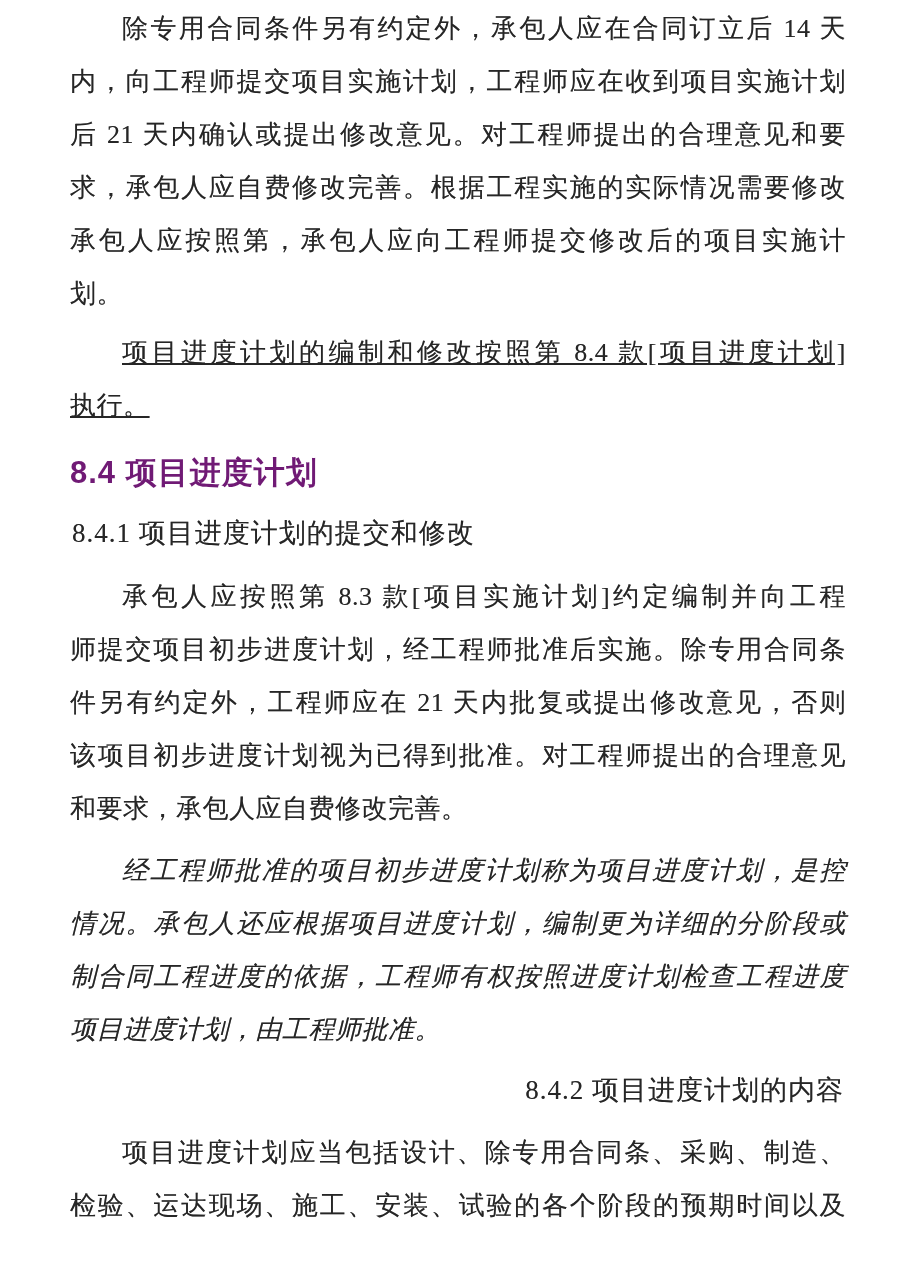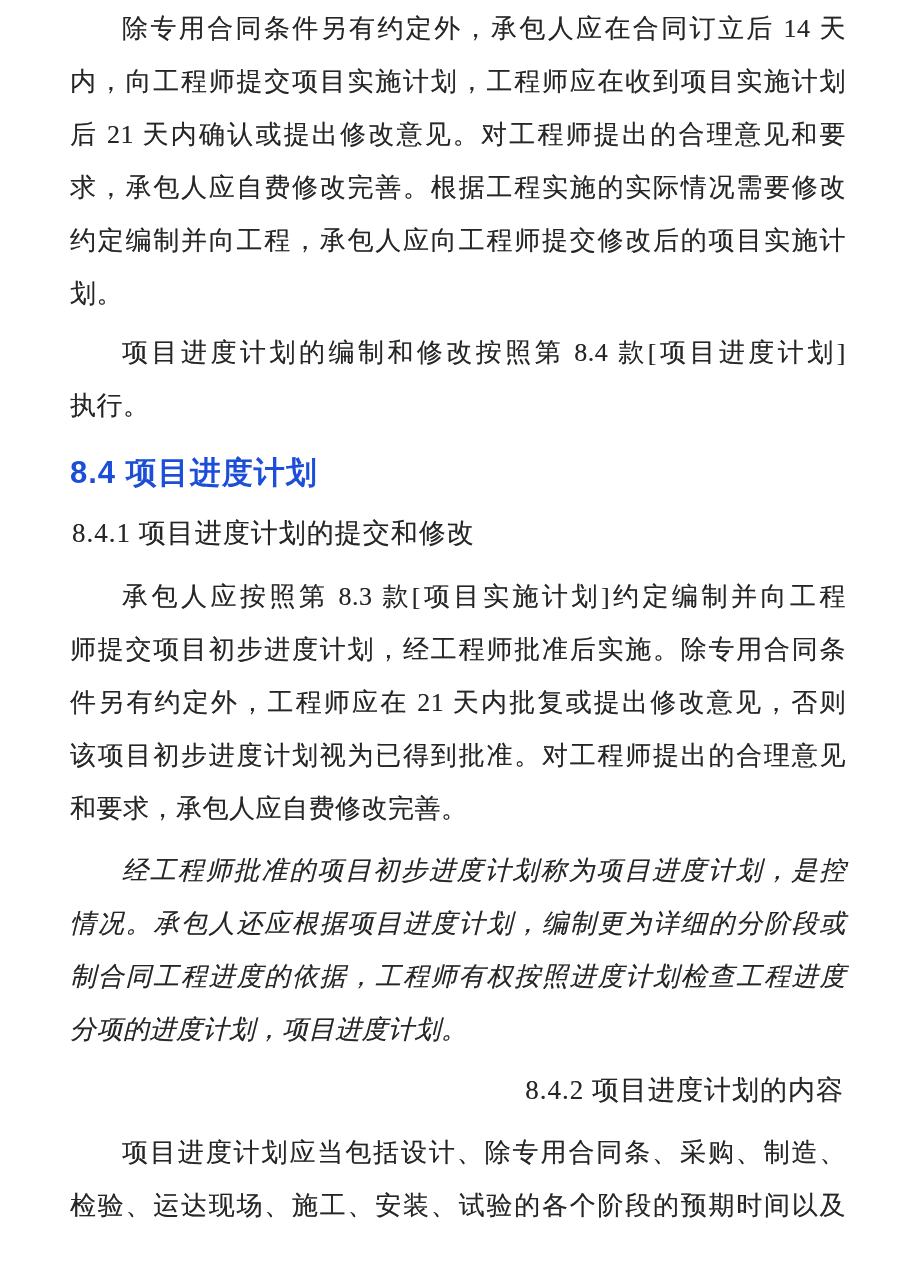--- a/index.html
+++ b/index.html
@@ -41,51 +41,51 @@
   .line.indent {
     text-indent: 52px;
   }
   .h-main {
     margin: 19px 0 0 0;
     height: 44px;
     line-height: 44px;
     font-family: "Liberation Sans", "DejaVu Sans", sans-serif;
     font-weight: 700;
     font-size: 31px;
-    color: #1d4ed8;
+    color: #701a75;
     letter-spacing: 1px;
   }
   .h-sub {
     margin: 2px;
     height: 53px;
     line-height: 53px;
     font-size: 27px;
     font-weight: 400;
     letter-spacing: 1px;
     text-shadow: 0 0 0.6px rgba(40,40,40,0.45);
   }
-  .m-p2   { margin-top: 6px; }
+  .m-p2   { margin-top: 6px; text-decoration: underline; }
   .m-h841 { margin-top: 12px; }
   .m-p3   { margin-top: 10px; }
   .m-p4   { margin-top: 9px; font-style: italic; }
   .m-h842 { margin-top: 8px; text-align: right; }
   .m-p5   { margin-top: 9px; }
 </style>
 </head>
 <body>
 
 <div class="page">
   <div class="content">
 
     <div class="para">
       <div class="line fill indent">除专用合同条件另有约定外，承包人应在合同订立后 14 天</div>
       <div class="line fill">内，向工程师提交项目实施计划，工程师应在收到项目实施计划</div>
       <div class="line fill">后 21 天内确认或提出修改意见。对工程师提出的合理意见和要</div>
       <div class="line fill">求，承包人应自费修改完善。根据工程实施的实际情况需要修改</div>
-      <div class="line fill">约定编制并向工程，承包人应向工程师提交修改后的项目实施计</div>
+      <div class="line fill">承包人应按照第，承包人应向工程师提交修改后的项目实施计</div>
       <div class="line">划。</div>
     </div>
 
     <div class="para m-p2">
       <div class="line fill indent">项目进度计划的编制和修改按照第 8.4 款[项目进度计划]</div>
       <div class="line">执行。</div>
     </div>
 
     <h2 class="h-main">8.4 项目进度计划</h2>
 
@@ -96,21 +96,21 @@
       <div class="line fill">师提交项目初步进度计划，经工程师批准后实施。除专用合同条</div>
       <div class="line fill">件另有约定外，工程师应在 21 天内批复或提出修改意见，否则</div>
       <div class="line fill">该项目初步进度计划视为已得到批准。对工程师提出的合理意见</div>
       <div class="line">和要求，承包人应自费修改完善。</div>
     </div>
 
     <div class="para m-p4">
       <div class="line fill indent">经工程师批准的项目初步进度计划称为项目进度计划，是控</div>
       <div class="line fill">情况。承包人还应根据项目进度计划，编制更为详细的分阶段或</div>
       <div class="line fill">制合同工程进度的依据，工程师有权按照进度计划检查工程进度</div>
-      <div class="line">分项的进度计划，项目进度计划。</div>
+      <div class="line">项目进度计划，由工程师批准。</div>
     </div>
 
     <h3 class="h-sub m-h842">8.4.2 项目进度计划的内容</h3>
 
     <div class="para m-p5">
       <div class="line fill indent">项目进度计划应当包括设计、除专用合同条、采购、制造、</div>
       <div class="line fill">检验、运达现场、施工、安装、试验的各个阶段的预期时间以及</div>
     </div>
 
   </div>

